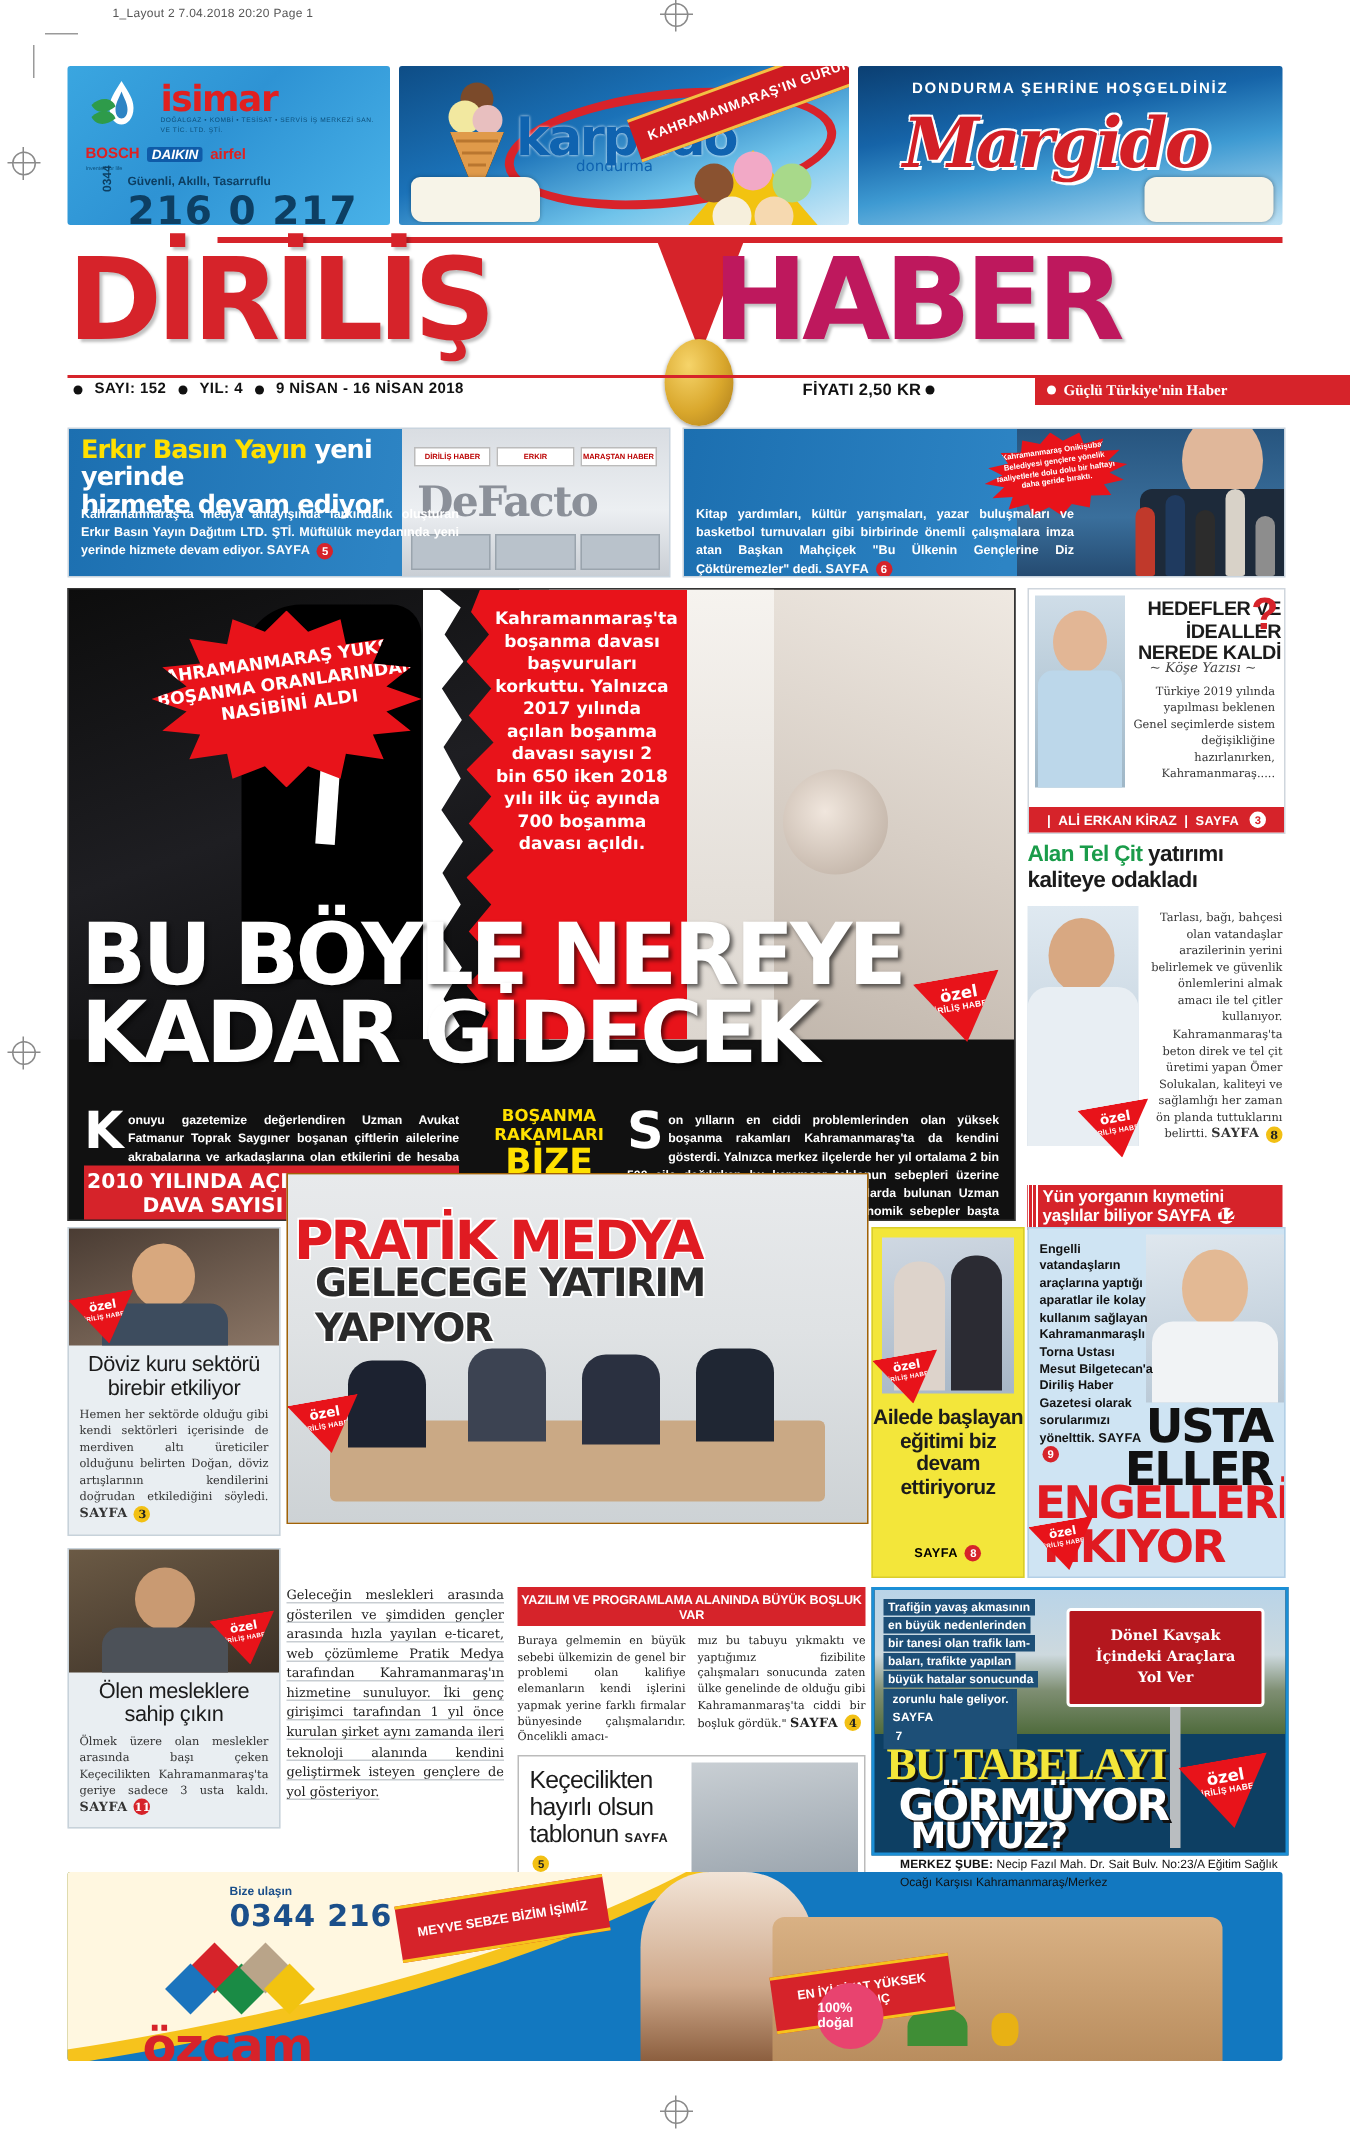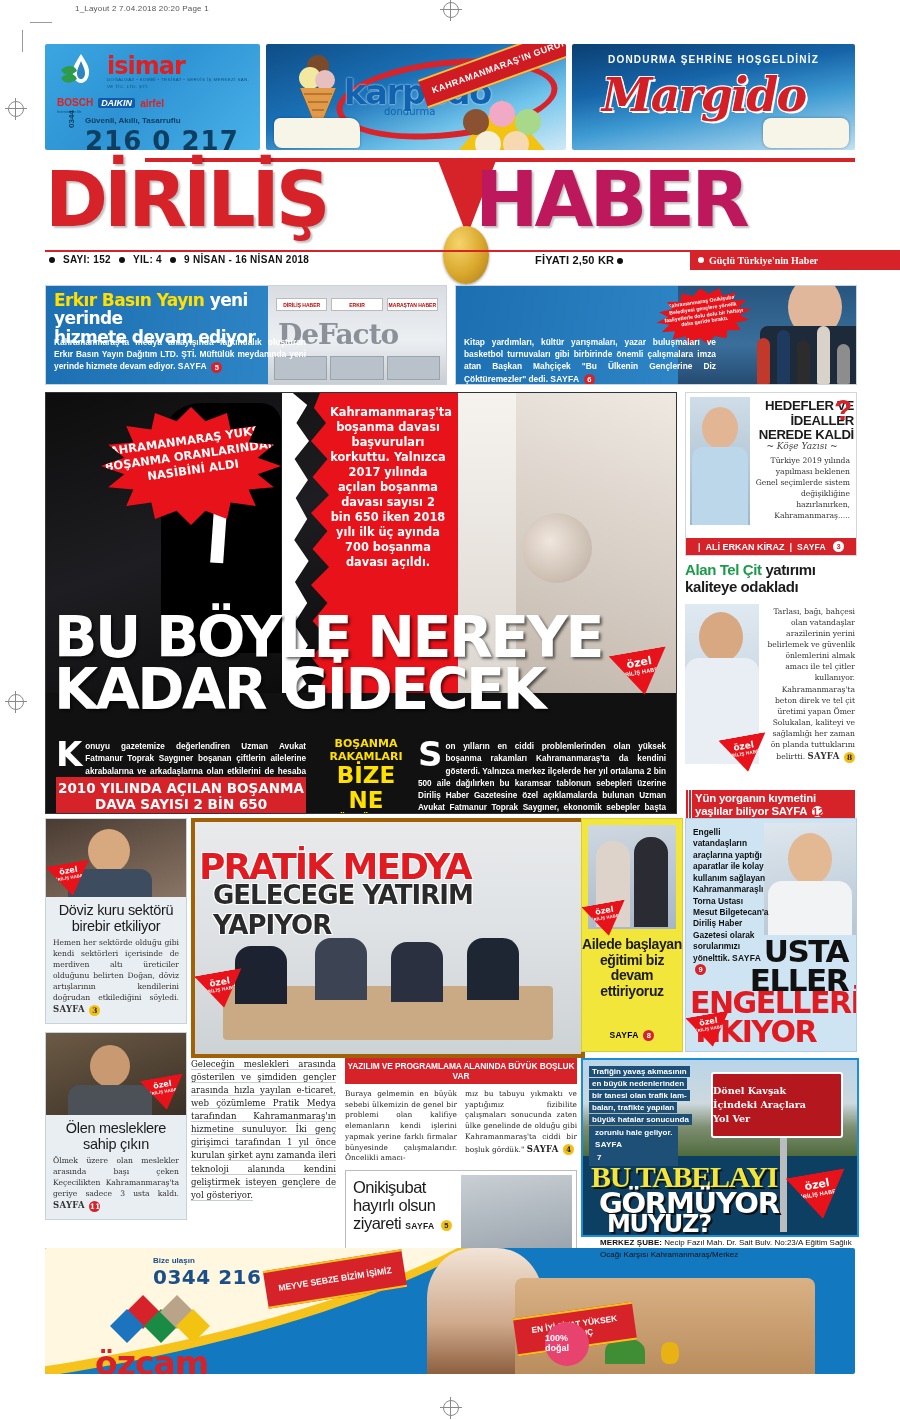--- a/index.html
+++ b/index.html
@@ -162,21 +162,21 @@
   .yun .stripes{position:absolute;left:0;top:0;width:8px;height:30px;
     background:repeating-linear-gradient(90deg,#fff 0 1px,#d6232a 1px 3px);}
 
   
   .lcol{position:absolute;left:45px;top:818px;width:142px;}
   .card{background:#e9eef2;border:1px solid #c7d2da;margin-bottom:8px;position:relative;}
   .card .img{height:78px;background:linear-gradient(160deg,#4a3c33,#8a7565);position:relative;overflow:hidden;}
   .card h4{margin:6px 4px 3px;font-size:14.5px;line-height:1.08;text-align:center;font-weight:normal;color:#1b1b1b;letter-spacing:-.3px;}
   .card p{margin:0 7px 7px;font-size:7.6px;line-height:1.45;text-align:justify;color:#333;font-family:"DejaVu Serif",serif;}
 
-  .pratik{position:absolute;left:191px;top:818px;width:386px;height:232px;background:#e7e9ea;overflow:hidden;border:4px solid #a16207;}
+  .pratik{position:absolute;left:191px;top:782px;width:386px;height:232px;background:#e7e9ea;overflow:hidden;border:1px solid #a16207;}
   .pratik .bgphoto{position:absolute;left:0;top:0;width:386px;height:232px;background:linear-gradient(180deg,#e8eaec 0%,#dfe2e4 45%,#cdd2d5 100%);}
   .pratik .t1{position:absolute;left:4px;top:24px;font-family:"DejaVu Sans",sans-serif;font-weight:bold;font-size:36px;color:#e01b22;letter-spacing:-2px;
     text-shadow:1px 1px 0 #fff,-1px -1px 0 #fff,1px -1px 0 #fff,-1px 1px 0 #fff;}
   .pratik .t2{position:absolute;left:18px;top:58px;font-family:"DejaVu Sans",sans-serif;font-weight:bold;font-size:26px;color:#2a2a2a;letter-spacing:-1px;
     text-shadow:1px 1px 0 #fff,-1px -1px 0 #fff,1px -1px 0 #fff,-1px 1px 0 #fff;}
   .pratik .tablerow{position:absolute;left:28px;bottom:14px;width:330px;height:54px;background:#caa985;border-radius:4px;}
 
   .yellowcard{position:absolute;left:581px;top:818px;width:100px;height:232px;background:#f3e63a;border:1px solid #d9cd2b;overflow:hidden;}
   .yellowcard .img{position:absolute;left:6px;top:6px;width:88px;height:104px;background:linear-gradient(170deg,#cfd8e2,#a7b6c6);}
   .yellowcard .img .p1{position:absolute;left:8px;top:16px;width:34px;height:86px;background:#ddd3cb;border-radius:16px 16px 0 0;}
@@ -201,21 +201,21 @@
   .midright .bar{background:#d6232a;color:#fff;font-size:8.4px;font-weight:bold;text-align:center;padding:3px 0;letter-spacing:-.1px;}
   .midright .two{display:flex;gap:8px;margin-top:5px;}
   .midright .two p{margin:0;flex:1;font-size:7.4px;line-height:1.45;text-align:justify;color:#222;font-family:"DejaVu Serif",serif;}
   .midright .promo{margin-top:6px;border:1px solid #bbb;height:84px;position:relative;background:#fff;display:flex;}
   .midright .promo h4{margin:7px 0 0 7px;font-size:16.5px;line-height:1.1;font-weight:normal;color:#1b1b1b;letter-spacing:-.5px;width:104px;}
   .midright .promo .img{flex:1;margin:4px;background:linear-gradient(170deg,#c9cfd4,#9aa4ad);}
 
   .tabela{position:absolute;left:581px;top:1058px;width:274px;height:175px;background:#0d3f63;border:2px solid #1b8fd6;overflow:hidden;}
   .tabela .sky{position:absolute;left:0;top:0;width:274px;height:96px;background:linear-gradient(180deg,#b9d4e8 0%,#cdd9de 45%,#7e8e72 70%,#4f6b3c 100%);}
   .tabela .sign{position:absolute;right:14px;top:12px;width:128px;height:62px;background:#b4171e;border:2px solid #fff;border-radius:3px;
-    display:flex;flex-direction:column;align-items:flex-start;justify-content:center;color:#fff;font-size:9.6px;line-height:1.45;font-weight:bold;font-family:"DejaVu Serif",serif;}
+    display:flex;flex-direction:column;align-items:center;justify-content:center;color:#fff;font-size:9.6px;line-height:1.45;font-weight:bold;font-family:"DejaVu Serif",serif;}
   .tabela .post{position:absolute;right:70px;top:72px;width:7px;height:100px;background:#b9bdc0;}
   .tabela .lines{position:absolute;left:6px;top:6px;width:150px;}
   .tabela .lines span{display:block;background:#1d4f77;color:#fff;font-size:8px;font-weight:bold;padding:1px 3px;margin-bottom:1px;width:fit-content;}
   .tabela .big1{position:absolute;left:8px;top:100px;font-family:Liberation Serif, serif;font-weight:bold;font-size:30px;color:#f3e63a;letter-spacing:-1.3px;
     text-shadow:2px 2px 0 #111;}
   .tabela .big2{position:absolute;left:16px;top:126px;font-family:"DejaVu Sans",sans-serif;font-weight:bold;font-size:29px;color:#fff;letter-spacing:-1.3px;text-shadow:2px 2px 0 #111;}
   .tabela .big3{position:absolute;left:24px;top:150px;font-family:"DejaVu Sans",sans-serif;font-weight:bold;font-size:24px;color:#fff;letter-spacing:-1.3px;text-shadow:2px 2px 0 #111;}
 
   
   .botad{position:absolute;left:45px;top:1248px;width:810px;height:126px;background:#1278c0;overflow:hidden;border-radius:2px;}
@@ -587,23 +587,23 @@
     <div class="two">
       <p>Buraya gelmemin en büyük sebebi ülkemizin de genel bir problemi olan kalifiye elemanların kendi işlerini yapmak yerine farklı firmalar bünyesinde çalışmalarıdır. Öncelikli amacı-</p>
       <p>
         <span>mız bu tabuyu yıkmaktı ve yaptığımız fizibilite çalışmaları sonucunda zaten ülke genelinde de olduğu gibi Kahramanmaraş'ta ciddi bir boşluk gördük."</span>
         <span class="sayfa">SAYFA</span>
         <span class="pagebadge y">4</span>
       </p>
     </div>
     <div class="promo">
       <h4>
-        <span>Onikişubat</span><br>
+        <span>Keçecilikten</span><br>
         <span>hayırlı olsun</span><br>
-        <span>ziyareti</span>
+        <span>tablonun</span>
         <span class="sayfa">SAYFA</span>
         <span class="pagebadge y">5</span>
       </h4>
       <div class="img"></div>
     </div>
   </div>
 
   <div class="tabela">
     <div class="sky"></div>
     <div class="post"></div>

